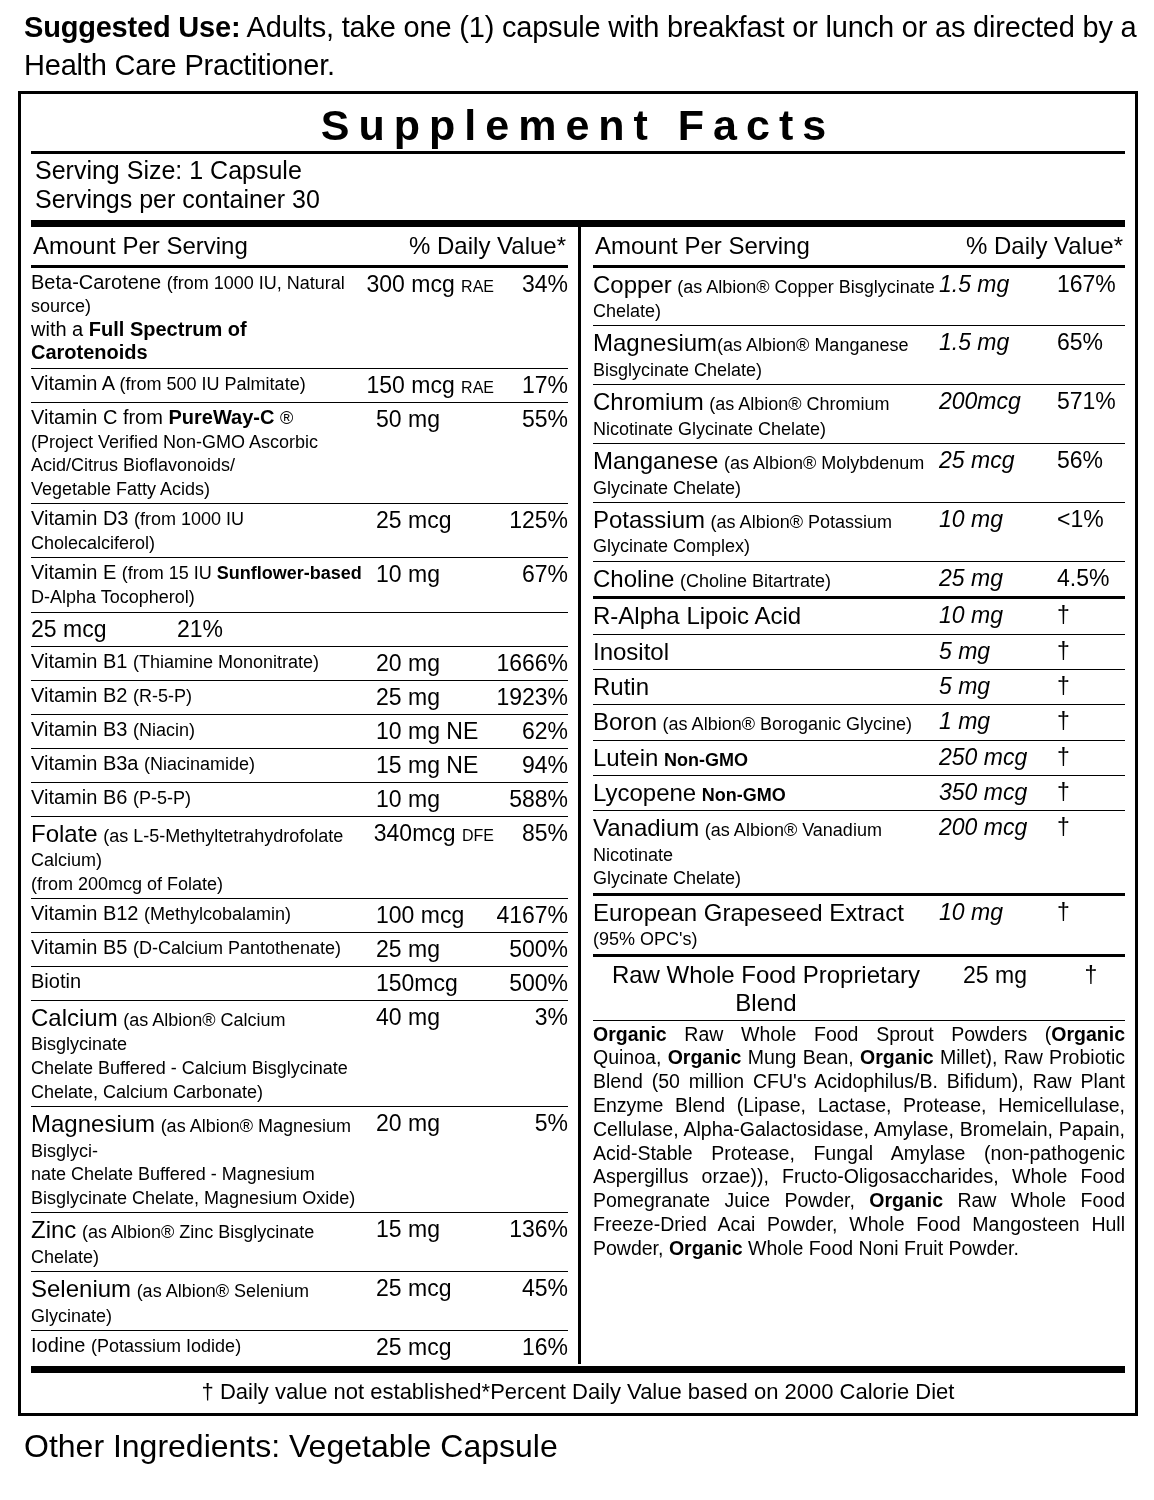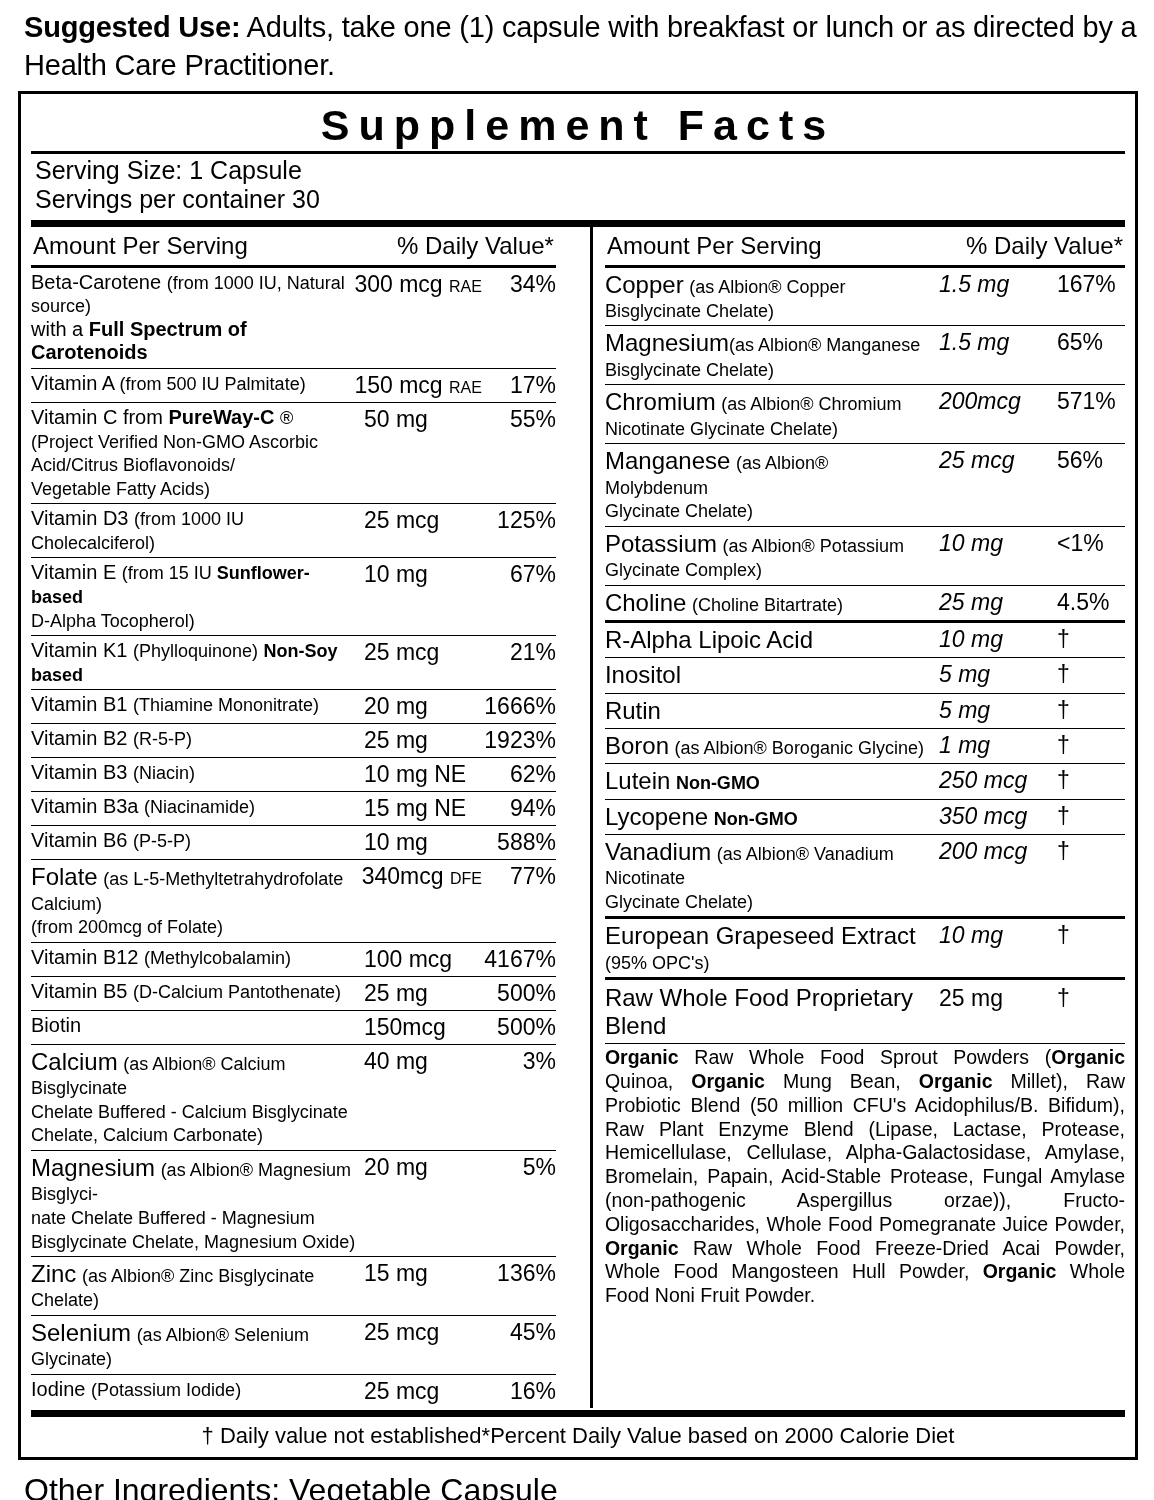--- a/index.html
+++ b/index.html
@@ -62,21 +62,20 @@
     border-top: 3px solid #000;
   }
   .rule-thin {
     border-top: 1.5px solid #000;
   }
 
   
   .cols {
     display: flex;
     align-items: stretch;
-    gap: 24px;
   }
   .col {
     width: 50%;
     box-sizing: border-box;
   }
   .col-left { padding-right: 10px; }
   .col-right { padding-left: 12px; border-left: 3px solid #000; }
 
   .col-head {
     display: flex;
@@ -120,20 +119,21 @@
     white-space: nowrap;
   }
   .col-right .amt { flex: 0 0 112px; text-align: left; font-style: italic; }
   .col-right .dv { flex: 0 0 68px; text-align: left; padding-left: 6px; }
 
   .blend-title {
     display: flex;
     align-items: baseline;
     font-size: 24px;
     padding: 4px 0 3px 0;
+    text-align: center;
   }
   .blend-title .bt-name { flex: 1 1 auto; }
   .blend-title .bt-amt { flex: 0 0 112px; font-size: 23px; }
   .blend-title .bt-dv { flex: 0 0 68px; font-size: 23px; padding-left: 6px; }
   .blend-body {
     font-size: 19.5px;
     line-height: 1.22;
     text-align: justify;
     padding: 2px 0 4px 0;
   }
@@ -199,21 +199,20 @@
               <div class="nm">Vitamin D3 <span class="sm">(from 1000 IU Cholecalciferol)</span></div>
               <div class="amt">25 mcg</div>
               <div class="dv">125%</div>
             </div>
             <div class="row">
               <div class="nm">Vitamin E  <span class="sm">(from 15 IU <b>Sunflower-based</b></span><br><span class="sm">D-Alpha Tocopherol)</span></div>
               <div class="amt">10 mg</div>
               <div class="dv">67%</div>
             </div>
             <div class="row">
-              <div class="nm">Vitamin K1 <span class="sm">(Phylloquinone)</span> <span class="bsm">Non-Soy based</span></div>
               <div class="amt">25 mcg</div>
               <div class="dv">21%</div>
             </div>
             <div class="row">
               <div class="nm">Vitamin B1 <span class="sm">(Thiamine Mononitrate)</span></div>
               <div class="amt">20 mg</div>
               <div class="dv">1666%</div>
             </div>
             <div class="row">
               <div class="nm">Vitamin B2 <span class="sm">(R-5-P)</span></div>
@@ -231,21 +230,21 @@
               <div class="dv">94%</div>
             </div>
             <div class="row">
               <div class="nm">Vitamin B6 <span class="sm">(P-5-P)</span></div>
               <div class="amt">10 mg</div>
               <div class="dv">588%</div>
             </div>
             <div class="row">
               <div class="nm"><span class="big">Folate</span> <span class="sm">(as L-5-Methyltetrahydrofolate Calcium)</span><br><span class="sm">(from 200mcg of Folate)</span></div>
               <div class="amt">340mcg <span class="u">DFE</span></div>
-              <div class="dv">77%</div>
+              <div class="dv">85%</div>
             </div>
             <div class="row">
               <div class="nm">Vitamin B12 <span class="sm">(Methylcobalamin)</span></div>
               <div class="amt">100 mcg</div>
               <div class="dv">4167%</div>
             </div>
             <div class="row">
               <div class="nm">Vitamin B5 <span class="sm">(D-Calcium Pantothenate)</span></div>
               <div class="amt">25 mg</div>
               <div class="dv">500%</div>

